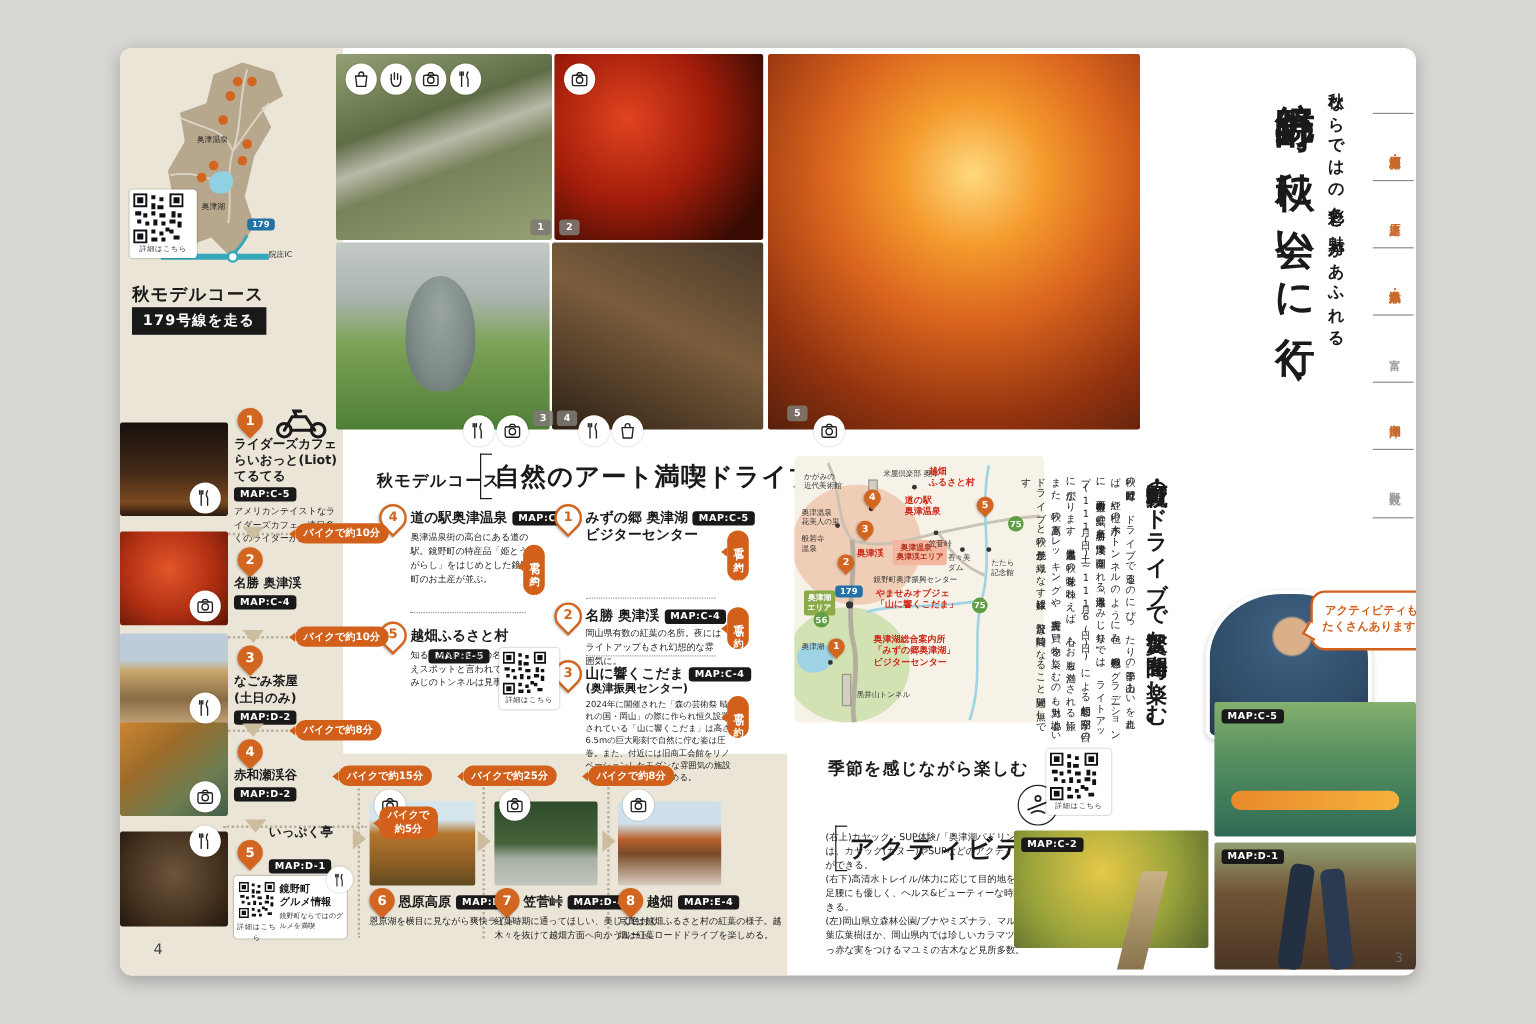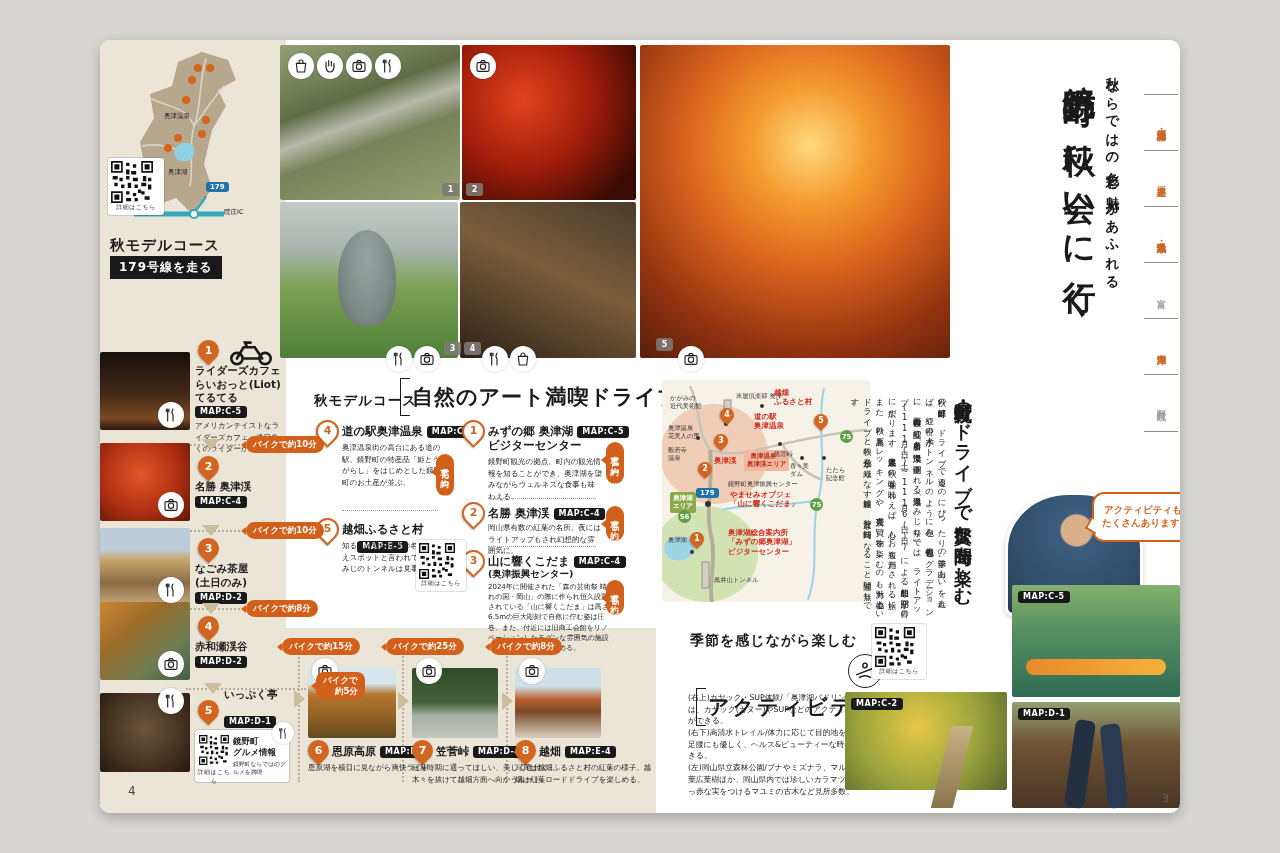--- a/index.html
+++ b/index.html
@@ -198,21 +198,21 @@
           <circle cx="12" cy="13" r="4"></circle>
         </svg>
       </span>
   <div class="pin" style="left:98px;top:576px;">
         <span>4</span>
       </div>
   <div class="stop-name" style="left:95px;top:600px;width:92px;">赤和瀬渓谷</div>
   <span class="mapchip abs" style="left:95px;top:616px;">MAP:D-2</span>
   <div class="dash-h" style="left:86px;top:648px;width:120px;"></div>
   <div class="arr-down" style="left:104px;top:643px;"></div>
-  <span class="t-badge two" style="left:216px;top:632px;text-align:right;">バイクで
+  <span class="t-badge two" style="left:216px;top:632px;">バイクで
 約5分</span>
 
   <div class="photo ph-food" style="left:0;top:653px;width:90px;height:79px;"></div>
   <span class="icon-c" style="left:58px;top:648px;">
         <svg viewBox="0 0 24 24">
           <path d="M7 3v7M5 3v4M9 3v4M7 10v11"></path>
           <path d="M15 3c-1.8 2.6-1.8 6.4 0 9v9"></path>
         </svg>
       </span>
   <div class="pin" style="left:98px;top:660px;">
@@ -416,21 +416,20 @@
   </div>
 
   <div class="pin outline" style="left:362px;top:380px;">
         <span>1</span>
       </div>
   <div class="name-row" style="left:388px;top:384px;font-size:11.5px;">
     <span>みずの郷 奥津湖</span>
     <span class="mapchip">MAP:C-5</span>
   </div>
   <div class="abs" style="left:388px;top:398px;font-size:11.5px;font-weight:bold;">ビジターセンター</div>
-  <div class="d-desc" style="left:388px;top:416px;width:114px;">鏡野町観光の拠点。町内の観光情報を知ることができ、奥津湖を望みながらウェルネスな食事も味わえる。</div>
   <div class="dot-sep" style="left:388px;top:458px;width:108px;"></div>
   <span class="v-badge" style="left:506px;top:402px;">車で約11分</span>
 
   <div class="pin outline" style="left:362px;top:462px;">
         <span>2</span>
       </div>
   <div class="name-row" style="left:388px;top:466px;font-size:11.5px;">
     <span>名勝 奥津渓</span>
     <span class="mapchip">MAP:C-4</span>
   </div>

